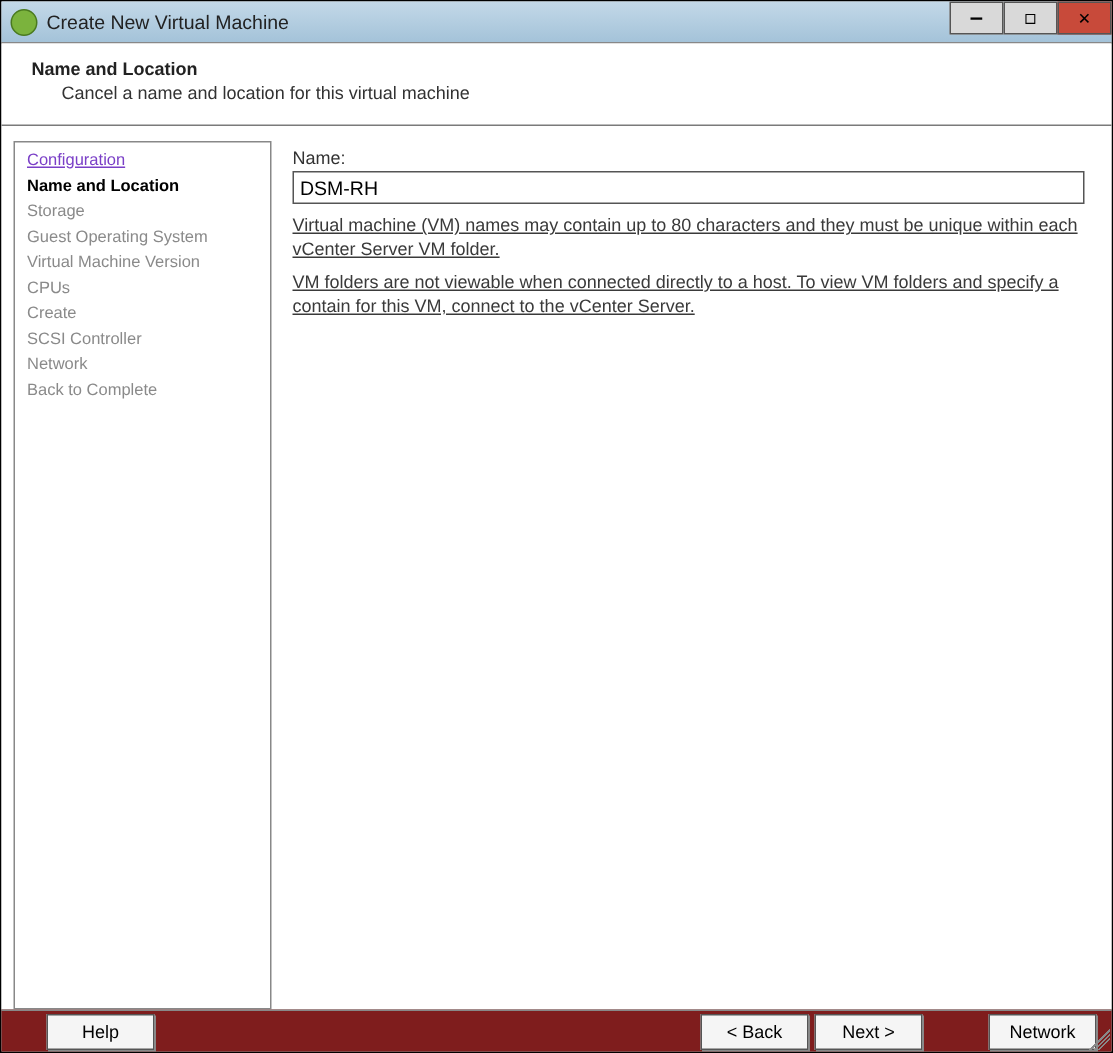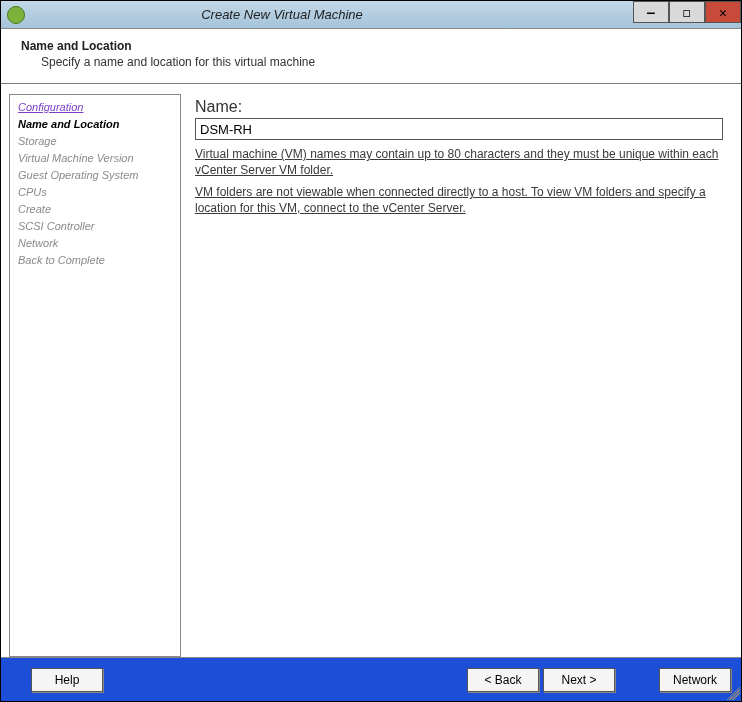--- a/index.html
+++ b/index.html
@@ -26,25 +26,23 @@
     }
     .titlebar-icon {
       width: 18px; height: 18px;
       margin: 0 6px;
       background: #7bb33d;
       border-radius: 50%;
       border: 1px solid #4a7a1f;
     }
     .titlebar-title {
       flex: 1;
-      text-align: center;
       font-size: 13px;
       color: #222;
       padding-right: 100px;
-      font-style: italic;
     }
     .titlebar-buttons {
       display: flex;
       height: 100%;
     }
     .titlebar-btn {
       width: 36px;
       height: 22px;
       border: 1px solid #555;
       background: #d9d9d9;
@@ -85,49 +83,49 @@
     }
     .sidebar {
       width: 172px;
       border: 1px solid #888;
       margin-left: 8px;
       padding: 4px 8px;
       background: #fff;
       font-size: 11px;
       line-height: 17px;
     }
-    .side-item { color: #8a8a8a; cursor: default; font-style: italic; }
+    .side-item { color: #8a8a8a; cursor: default; }
     .side-item.link { color: #7a3fc7; text-decoration: underline; cursor: pointer; }
     .side-item.active { color: #000; font-weight: bold; }
     .main-panel {
       flex: 1;
       padding: 4px 18px 10px 14px;
       font-size: 12px;
       color: #333;
     }
-    .field-label { font-size: 16px; margin-bottom: 2px; }
+    .field-label { font-size: 12px; margin-bottom: 2px; }
     .name-input {
       width: 100%;
       height: 22px;
       border: 1px solid #555;
       padding: 2px 4px;
       font-size: 13px;
       outline: none;
     }
     .info-text {
       margin-top: 6px;
       font-size: 12px;
       line-height: 16px;
       color: #3a3a3a;
     }
     .info-text p { margin-bottom: 6px; text-decoration: underline; }
     .footer {
-      height: 44px;
+      height: 28px;
       border-top: 1px solid #888;
-      background: #1d4ed8;
+      background: #7f1d1d;
       display: flex;
       align-items: center;
       padding: 0 10px;
     }
     .footer-spacer { flex: 1; }
     .footer-btn {
       min-width: 72px;
       height: 24px;
       border: 1px solid #555;
       background: #f5f5f5;
@@ -160,43 +158,43 @@
     <div class="titlebar-title">Create New Virtual Machine</div>
     <div class="titlebar-buttons">
       <div class="titlebar-btn min">—</div>
       <div class="titlebar-btn max">◻</div>
       <div class="titlebar-btn close">✕</div>
     </div>
   </div>
 
   <div class="header-section">
     <div class="header-title">Name and Location</div>
-    <div class="header-desc">Specify a name and location for this virtual machine</div>
+    <div class="header-desc">Cancel a name and location for this virtual machine</div>
   </div>
 
   <div class="body-area">
     <div class="sidebar">
       <div class="side-item link">Configuration</div>
       <div class="side-item active">Name and Location</div>
       <div class="side-item">Storage</div>
+      <div class="side-item">Guest Operating System</div>
       <div class="side-item">Virtual Machine Version</div>
-      <div class="side-item">Guest Operating System</div>
       <div class="side-item">CPUs</div>
       <div class="side-item">Create</div>
       <div class="side-item">SCSI Controller</div>
       <div class="side-item">Network</div>
       <div class="side-item">Back to Complete</div>
     </div>
 
     <div class="main-panel">
       <div class="field-label">Name:</div>
       <input type="text" class="name-input" value="DSM-RH" style="">
       <div class="info-text">
         <p>Virtual machine (VM) names may contain up to 80 characters and they must be unique within each vCenter Server VM folder.</p>
-        <p>VM folders are not viewable when connected directly to a host. To view VM folders and specify a location for this VM, connect to the vCenter Server.</p>
+        <p>VM folders are not viewable when connected directly to a host. To view VM folders and specify a contain for this VM, connect to the vCenter Server.</p>
       </div>
     </div>
   </div>
 
   <div class="footer">
     <button class="footer-btn help">Help</button>
     <div class="footer-spacer"></div>
     <button class="footer-btn">&lt; Back</button>
     <button class="footer-btn">Next &gt;</button>
     <div class="footer-gap"></div>

